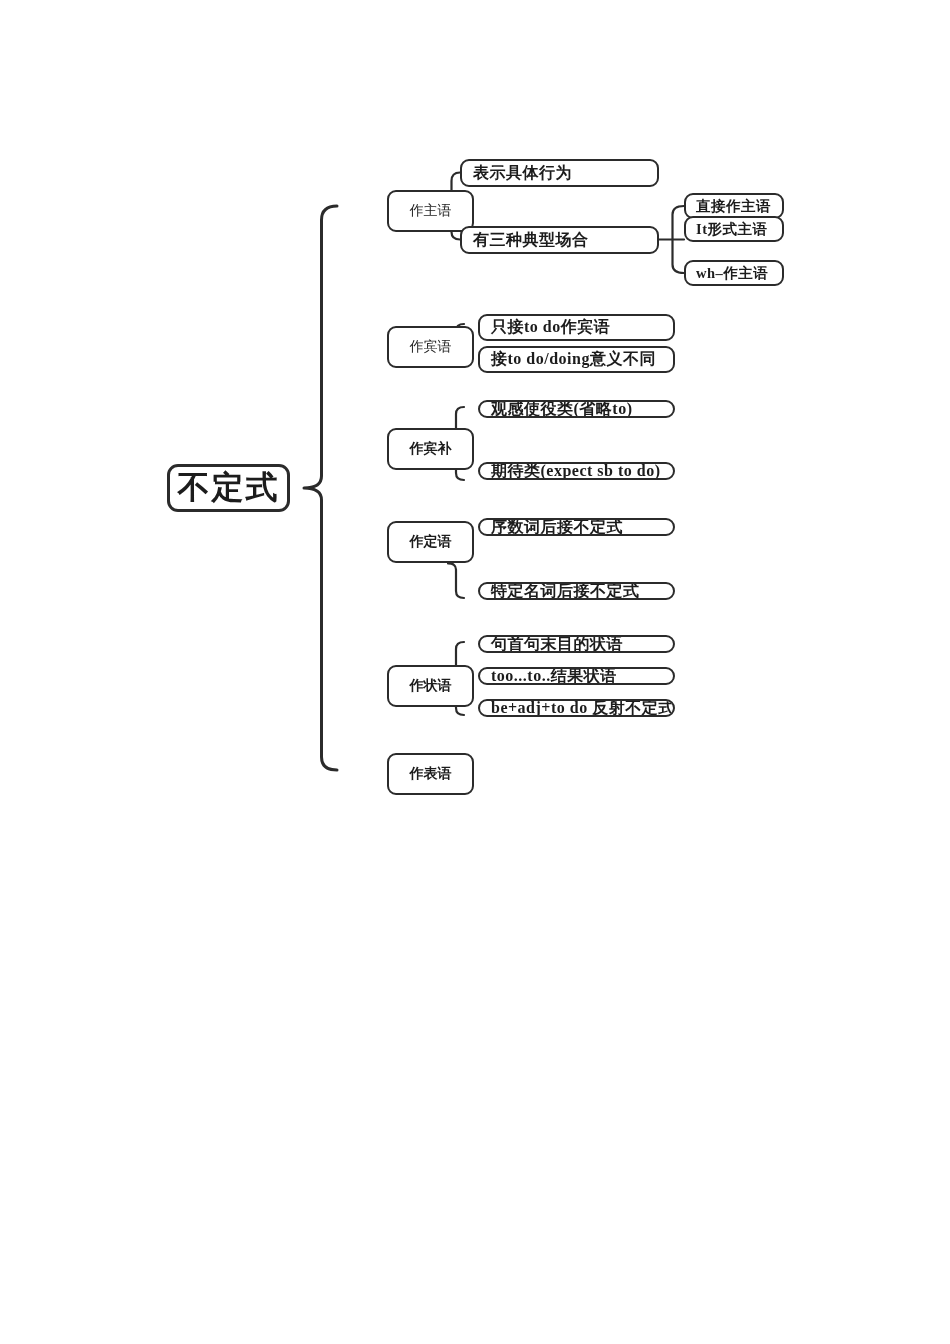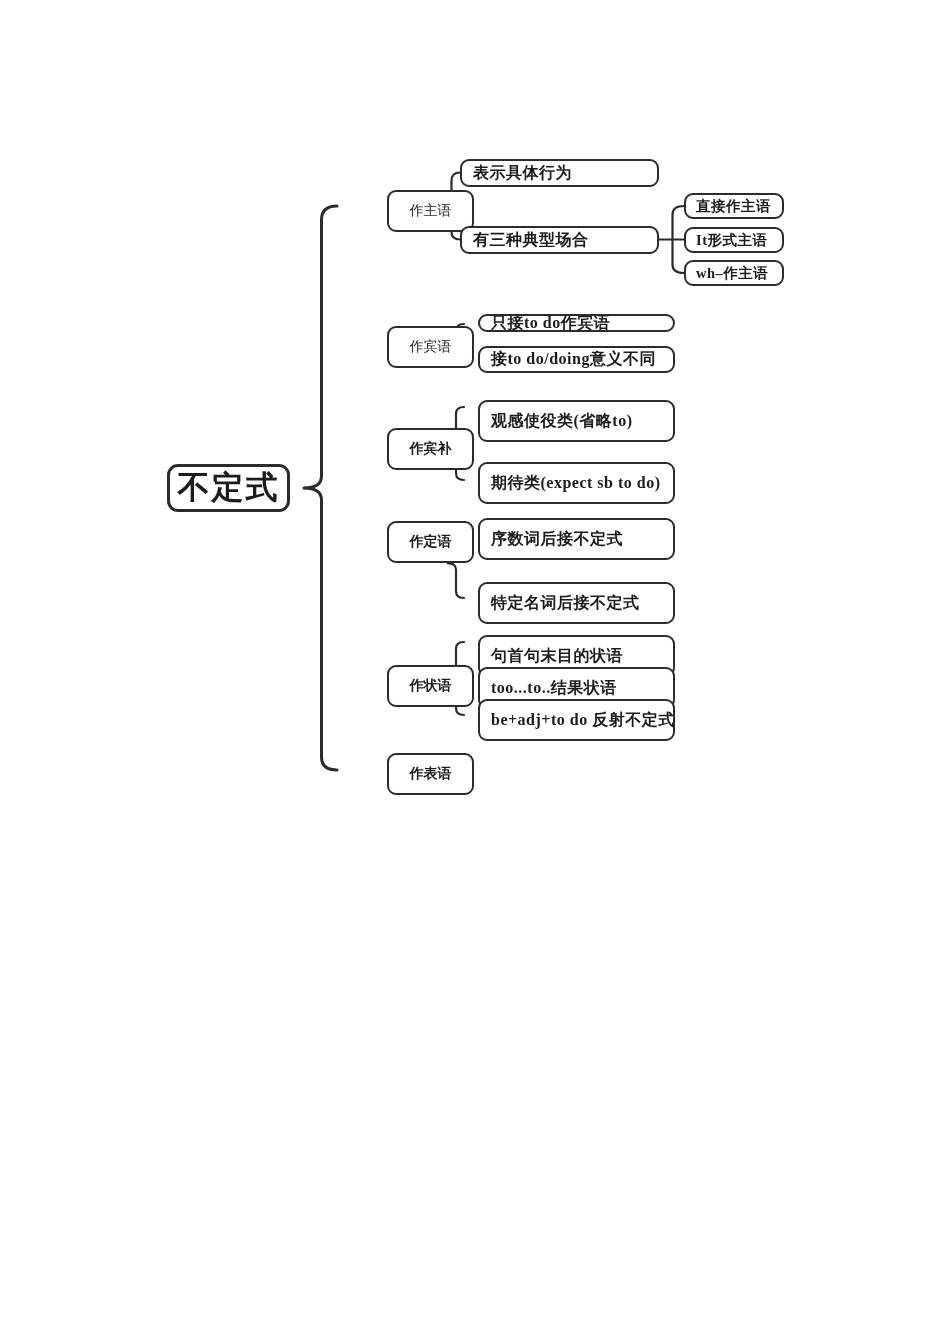--- a/index.html
+++ b/index.html
@@ -54,21 +54,21 @@
   }
   .branch.bold { font-weight: bold; }
   .leaf {
     height: 28px;
     font-size: 16px;
     font-weight: bold;
     padding-left: 11px;
     letter-spacing: 0.5px;
   }
   .leaf.g1 { left: 460px; width: 199px; }
-  .leaf.g  { left: 478px; width: 197px; height: 42px; }
+  .leaf.g  { left: 478px; width: 197px; height: 18px; }
   .leaf.sm { left: 684px; width: 100px; height: 26px; font-size: 14.5px; padding-left: 10px; }
 </style>
 </head>
 <body>
 
 <div class="canvas">
 
   <svg class="links" viewBox="0 0 950 1344" aria-hidden="true">
 
     <path stroke-width="3" d="M 337 206 Q 321.5 206 321.5 220 L 321.5 476 Q 321.5 488 304 488 Q 321.5 488 321.5 500 L 321.5 757 Q 321.5 770 337 770"></path>
@@ -91,24 +91,24 @@
   <div class="node branch" style="top:190px">作主语</div>
   <div class="node branch" style="top:326px">作宾语</div>
   <div class="node branch bold" style="top:428px">作宾补</div>
   <div class="node branch bold" style="top:521px">作定语</div>
   <div class="node branch bold" style="top:665px">作状语</div>
   <div class="node branch bold" style="top:753px">作表语</div>
 
   <div class="node leaf g1" style="top:159px">表示具体行为</div>
   <div class="node leaf g1" style="top:226px">有三种典型场合</div>
   <div class="node leaf sm" style="top:193px">直接作主语</div>
-  <div class="node leaf sm" style="top:227px">It形式主语</div>
+  <div class="node leaf sm" style="top:216px">It形式主语</div>
   <div class="node leaf sm" style="top:260px">wh–作主语</div>
 
-  <div class="node leaf g" style="top:314px;height:18px">只接to do作宾语</div>
+  <div class="node leaf g" style="top:314px;height:27px">只接to do作宾语</div>
   <div class="node leaf g" style="top:346px;height:27px">接to do/doing意义不同</div>
 
   <div class="node leaf g" style="top:400px">观感使役类(省略to)</div>
   <div class="node leaf g" style="top:462px">期待类(expect sb to do)</div>
 
   <div class="node leaf g" style="top:518px">序数词后接不定式</div>
   <div class="node leaf g" style="top:582px">特定名词后接不定式</div>
 
   <div class="node leaf g" style="top:635px">句首句末目的状语</div>
   <div class="node leaf g" style="top:667px">too...to..结果状语</div>

